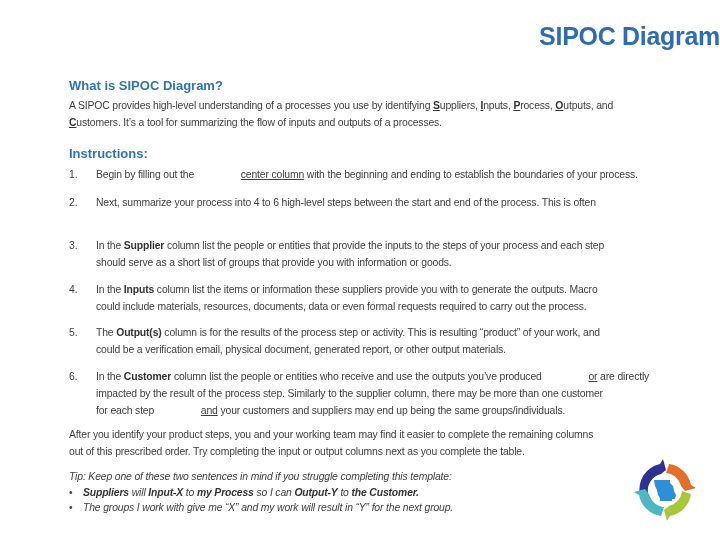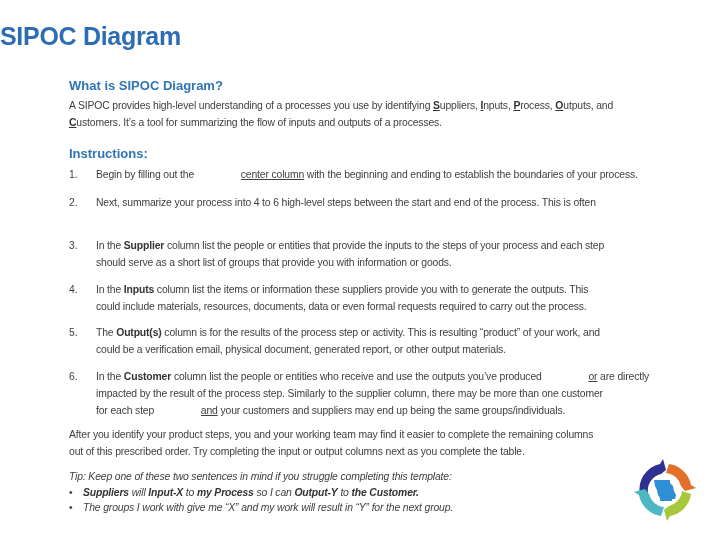--- a/index.html
+++ b/index.html
@@ -13,21 +13,21 @@
       position: relative;
       overflow: hidden;
       font-family: "Liberation Sans", "DejaVu Sans", sans-serif;
       color: #404040;
     }
     .title {
       position: absolute;
       top: 22px;
       left: 0;
       width: 100%;
-      text-align: left;
+      text-align: right;
       font-size: 25px;
       font-weight: bold;
       color: #2e6db4;
       letter-spacing: -0.3px;
     }
     .section-heading {
       position: absolute;
       left: 69px;
       font-size: 13px;
       font-weight: bold;
@@ -138,21 +138,21 @@
     <span class="text"><span>Next, summarize your process into 4 to 6 high-level steps between the start and end of the process. This is often</span><br></span>
   </div>
 
   <div class="list-item" style="top:71px;">
     <span class="num">3.</span>
     <span class="text"><span>In the </span><b>Supplier</b><span> column list the people or entities that provide the inputs to the steps of your process and each step</span><br><span>should serve as a short list of groups that provide you with information or goods.</span></span>
   </div>
 
   <div class="list-item" style="top:115px;">
     <span class="num">4.</span>
-    <span class="text"><span>In the </span><b>Inputs</b><span> column list the items or information these suppliers provide you with to generate the outputs. This</span><br><span>could include materials, resources, documents, data or even formal requests required to carry out the process.</span></span>
+    <span class="text"><span>In the </span><b>Inputs</b><span> column list the items or information these suppliers provide you with to generate the outputs. Macro</span><br><span>could include materials, resources, documents, data or even formal requests required to carry out the process.</span></span>
   </div>
 
   <div class="list-item" style="top:158px;">
     <span class="num">5.</span>
     <span class="text"><span>The </span><b>Output(s)</b><span> column is for the results of the process step or activity. This is resulting “product” of your work, and</span><br><span>could be a verification email, physical document, generated report, or other output materials.</span></span>
   </div>
 
   <div class="list-item" style="top:202px;">
     <span class="num">6.</span>
     <span class="text"><span>In the </span><b>Customer</b><span> column list the people or entities who receive and use the outputs you’ve produced </span><span class="ul">or</span><span> are directly</span><br><span>impacted by the result of the process step. Similarly to the supplier column, there may be more than one customer</span><br><span>for each step </span><span class="ul">and</span><span> your customers and suppliers may end up being the same groups/individuals.</span></span>

